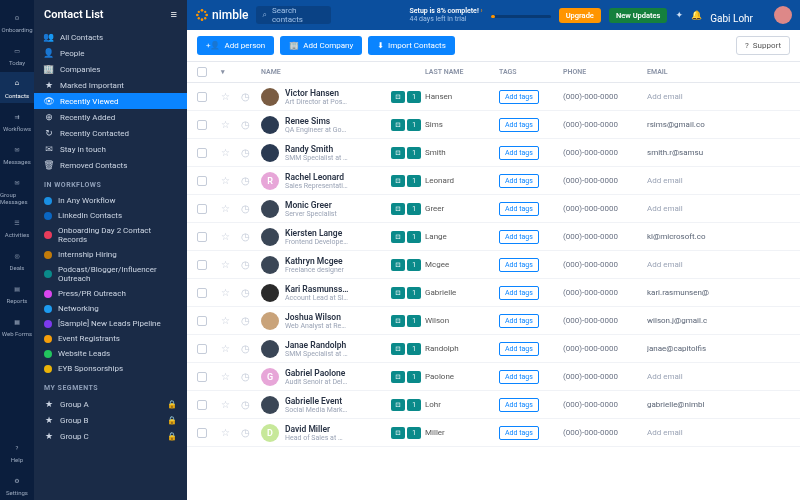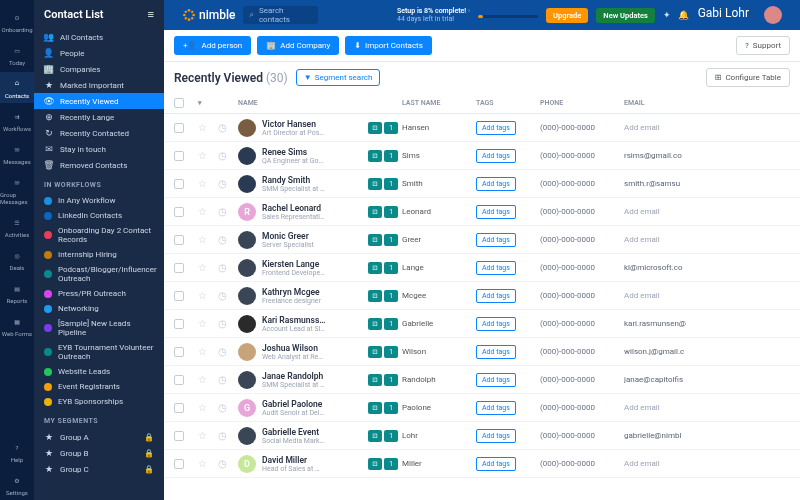--- a/index.html
+++ b/index.html
@@ -3,41 +3,41 @@
 <meta charset="utf-8">
 <style>
 *{box-sizing:border-box;margin:0;padding:0;font-family:-apple-system,BlinkMacSystemFont,"Segoe UI",Roboto,sans-serif}
 body{width:800px;height:500px;overflow:hidden;background:#f5f6f8;font-size:9px;color:#333}
 .app{display:flex;height:100%}
 .rail{width:34px;background:#0b1e3d;color:#9aa8bd;display:flex;flex-direction:column;align-items:center;padding-top:6px;gap:2px}
 .rail .ritem{display:flex;flex-direction:column;align-items:center;gap:2px;padding:4px 0;width:100%;cursor:pointer;font-size:6px}
 .rail .ritem.active{background:#12305a;color:#fff}
 .rail .ricon{width:14px;height:14px;display:flex;align-items:center;justify-content:center}
 .rail .spacer{flex:1}
-.sidebar{width:130px;background:#1a2b47;color:#cdd6e4;display:flex;flex-direction:column;overflow-y:auto}
+.sidebar{width:153px;background:#1a2b47;color:#cdd6e4;display:flex;flex-direction:column;overflow-y:auto}
 .sidebar-head{display:flex;align-items:center;justify-content:space-between;padding:8px 10px;color:#fff;font-size:11px;font-weight:600}
 .sidebar .cat{padding:8px 10px 4px;font-size:7px;font-weight:700;letter-spacing:.5px;color:#8f9fb8}
 .sb-item{display:flex;align-items:center;gap:6px;padding:3px 10px;font-size:8px;cursor:pointer;color:#cdd6e4}
 .sb-item.active{background:#0a84ff;color:#fff}
 .sb-item .dot{width:8px;height:8px;border-radius:50%;flex-shrink:0}
 .sb-item .sicon{width:10px;height:10px;display:flex;align-items:center;justify-content:center;flex-shrink:0;font-size:9px}
 .sb-item .lock{margin-left:auto;font-size:8px;color:#8f9fb8}
 .main{flex:1;display:flex;flex-direction:column;overflow:hidden}
-.topbar{height:30px;background:#0b4f9e;display:flex;align-items:center;padding:0 18px;gap:8px;color:#fff}
+.topbar{height:30px;background:#0b4f9e;display:flex;align-items:center;padding:0 8px;gap:8px;color:#fff}
 .logo{display:flex;align-items:center;gap:3px;font-size:12px;font-weight:500}
 .logo-mark{width:14px;height:14px;position:relative}
 .search{flex:1;max-width:180px;background:#0a4285;border-radius:3px;height:18px;display:flex;align-items:center;padding:0 6px;color:#9ec0e8;font-size:8px;gap:5px}
 .setup{font-size:7px;line-height:1.2}
 .setup .bar{width:60px;height:3px;background:#083a75;border-radius:2px;margin-top:2px;position:relative}
 .setup .fill{position:absolute;left:0;top:0;height:100%;width:8%;background:#ff9500;border-radius:2px}
 .pill{padding:3px 7px;border-radius:3px;font-size:7.5px;font-weight:600;cursor:pointer}
 .pill.orange{background:#ff9500;color:#fff}
 .pill.red{background:#15803d;color:#fff}
 .topicons{display:flex;align-items:center;gap:8px;color:#cfe0f5}
-.user{display:flex;align-items:flex-start;gap:15px;font-size:12px}
+.user{display:flex;align-items:flex-end;gap:21px;font-size:10px}
 .avatar{width:18px;height:18px;border-radius:50%;background:#d88;flex-shrink:0}
 .toolbar{display:flex;align-items:center;padding:6px 10px;gap:6px;background:#fff;border-bottom:1px solid #e5e8ee}
 .btn{display:flex;align-items:center;gap:4px;padding:4px 8px;border-radius:3px;font-size:8px;cursor:pointer;border:1px solid transparent}
 .btn.blue{background:#0a84ff;color:#fff}
 .btn.outline{background:#fff;border-color:#d0d6e0;color:#555}
 .toolbar .spacer{flex:1}
 .heading{display:flex;align-items:center;padding:6px 10px;background:#fff;gap:8px}
 .heading h1{font-size:12px;font-weight:600;color:#2a3446}
 .heading .count{color:#9aa3b5;font-weight:400}
 .seg{border:1px solid #0a84ff;color:#0a84ff;padding:3px 7px;border-radius:3px;font-size:8px;display:flex;align-items:center;gap:3px;cursor:pointer}
@@ -138,21 +138,21 @@
         <div class="sb-item">
           <span class="sicon">★</span>
           <span>Marked Important</span>
         </div>
         <div class="sb-item active">
           <span class="sicon">👁</span>
           <span>Recently Viewed</span>
         </div>
         <div class="sb-item">
           <span class="sicon">⊕</span>
-          <span>Recently Lange</span>
+          <span>Recently Added</span>
         </div>
         <div class="sb-item">
           <span class="sicon">↻</span>
           <span>Recently Contacted</span>
         </div>
         <div class="sb-item">
           <span class="sicon">✉</span>
           <span>Stay in touch</span>
         </div>
         <div class="sb-item">
@@ -186,30 +186,26 @@
         </div>
         <div class="sb-item">
           <span class="dot" style="background:#1d9bf0"></span>
           <span>Networking</span>
         </div>
         <div class="sb-item">
           <span class="dot" style="background:#7c3aed"></span>
           <span>[Sample] New Leads Pipeline</span>
         </div>
         <div class="sb-item">
-          <span class="dot" style="background:#0a8a8a"></span>
-          <span>EYB Tournament Volunteer Outreach</span>
+          <span class="dot" style="background:#f59e0b"></span>
+          <span>Event Registrants</span>
         </div>
         <div class="sb-item">
           <span class="dot" style="background:#22c55e"></span>
           <span>Website Leads</span>
-        </div>
-        <div class="sb-item">
-          <span class="dot" style="background:#f59e0b"></span>
-          <span>Event Registrants</span>
         </div>
         <div class="sb-item">
           <span class="dot" style="background:#eab308"></span>
           <span>EYB Sponsorships</span>
         </div>
         <div class="cat">MY SEGMENTS</div>
         <div class="sb-item">
           <span class="sicon">★</span>
           <span>Group A</span>
           <span class="lock">🔒</span>
@@ -282,32 +278,20 @@
       <div class="btn blue">
           <span>⬇</span>
           <span>Import Contacts</span>
         </div>
       <div class="spacer"></div>
       <div class="btn outline">
           <span>?</span>
           <span>Support</span>
         </div>
     </div>
-    <div class="heading">
-      <h1><span>Recently Viewed</span> <span class="count">(30)</span></h1>
-      <div class="seg">
-          <span>▼</span>
-          <span>Segment search</span>
-        </div>
-      <div style="flex:1"></div>
-      <div class="btn outline">
-          <span>⊞</span>
-          <span>Configure Table</span>
-        </div>
-    </div>
     <div class="table">
       <div class="thead">
         <div>
             <div class="chk"></div>
           </div>
         <div style="color:#8a93a6;cursor:pointer">▾</div>
         <div></div>
         <div style="cursor:pointer">NAME</div>
         <div style="cursor:pointer">LAST NAME</div>
         <div style="cursor:pointer">TAGS</div>

